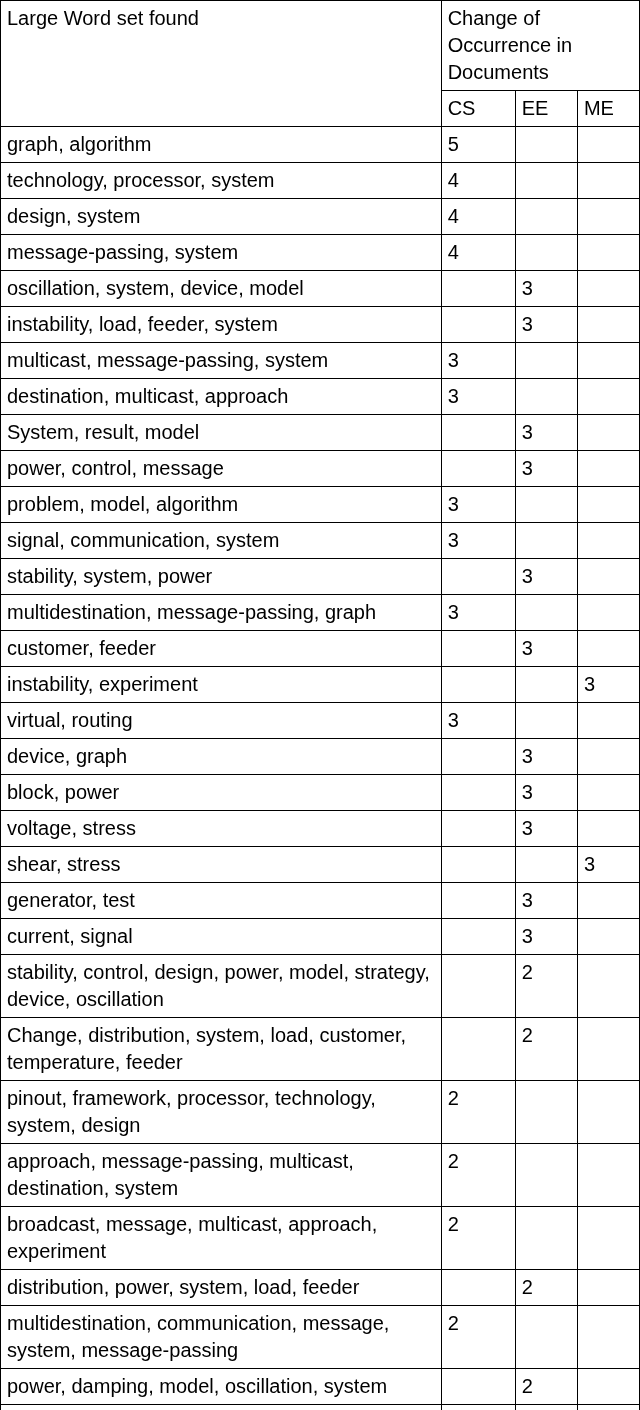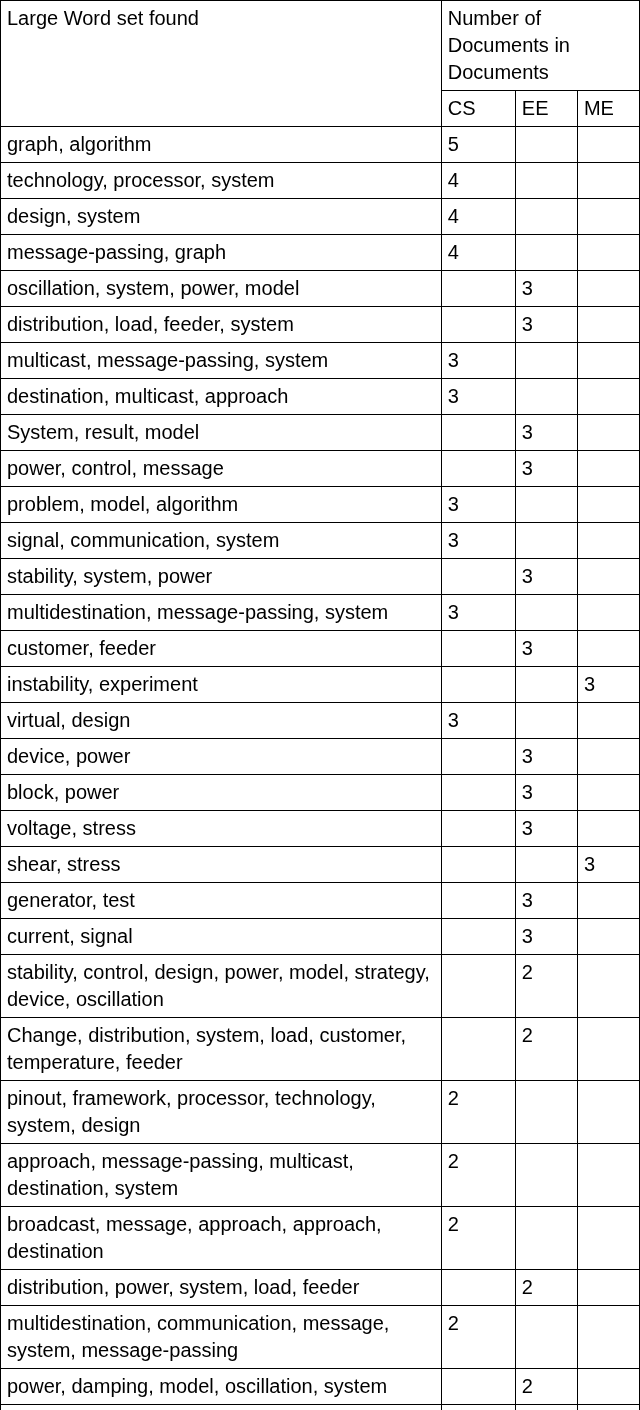--- a/index.html
+++ b/index.html
@@ -38,21 +38,21 @@
 <table>
   <colgroup>
     <col class="wordset">
     <col class="cs">
     <col class="ee">
     <col class="me">
   </colgroup>
   <thead>
     <tr>
       <th rowspan="2">Large Word set found</th>
-      <th colspan="3">Number of Documents in Documents</th>
+      <th colspan="3">Change of Occurrence in Documents</th>
     </tr>
     <tr>
       <th>CS</th>
       <th>EE</th>
       <th>ME</th>
     </tr>
   </thead>
   <tbody id="tbody">
   <tr>
         <td>graph, algorithm</td>
@@ -66,33 +66,33 @@
         <td></td>
         <td></td>
       </tr>
       <tr>
         <td>design, system</td>
         <td>4</td>
         <td></td>
         <td></td>
       </tr>
       <tr>
-        <td>message-passing, graph</td>
+        <td>message-passing, system</td>
         <td>4</td>
         <td></td>
         <td></td>
       </tr>
       <tr>
-        <td>oscillation, system, power, model</td>
-        <td></td>
-        <td>3</td>
-        <td></td>
-      </tr>
-      <tr>
-        <td>distribution, load, feeder, system</td>
+        <td>oscillation, system, device, model</td>
+        <td></td>
+        <td>3</td>
+        <td></td>
+      </tr>
+      <tr>
+        <td>instability, load, feeder, system</td>
         <td></td>
         <td>3</td>
         <td></td>
       </tr>
       <tr>
         <td>multicast, message-passing, system</td>
         <td>3</td>
         <td></td>
         <td></td>
       </tr>
@@ -126,45 +126,45 @@
         <td></td>
         <td></td>
       </tr>
       <tr>
         <td>stability, system, power</td>
         <td></td>
         <td>3</td>
         <td></td>
       </tr>
       <tr>
-        <td>multidestination, message-passing, system</td>
+        <td>multidestination, message-passing, graph</td>
         <td>3</td>
         <td></td>
         <td></td>
       </tr>
       <tr>
         <td>customer, feeder</td>
         <td></td>
         <td>3</td>
         <td></td>
       </tr>
       <tr>
         <td>instability, experiment</td>
         <td></td>
         <td></td>
         <td>3</td>
       </tr>
       <tr>
-        <td>virtual, design</td>
-        <td>3</td>
-        <td></td>
-        <td></td>
-      </tr>
-      <tr>
-        <td>device, power</td>
+        <td>virtual, routing</td>
+        <td>3</td>
+        <td></td>
+        <td></td>
+      </tr>
+      <tr>
+        <td>device, graph</td>
         <td></td>
         <td>3</td>
         <td></td>
       </tr>
       <tr>
         <td>block, power</td>
         <td></td>
         <td>3</td>
         <td></td>
       </tr>
@@ -210,21 +210,21 @@
         <td></td>
         <td></td>
       </tr>
       <tr>
         <td>approach, message-passing, multicast, destination, system</td>
         <td>2</td>
         <td></td>
         <td></td>
       </tr>
       <tr>
-        <td>broadcast, message, approach, approach, destination</td>
+        <td>broadcast, message, multicast, approach, experiment</td>
         <td>2</td>
         <td></td>
         <td></td>
       </tr>
       <tr>
         <td>distribution, power, system, load, feeder</td>
         <td></td>
         <td>2</td>
         <td></td>
       </tr>

